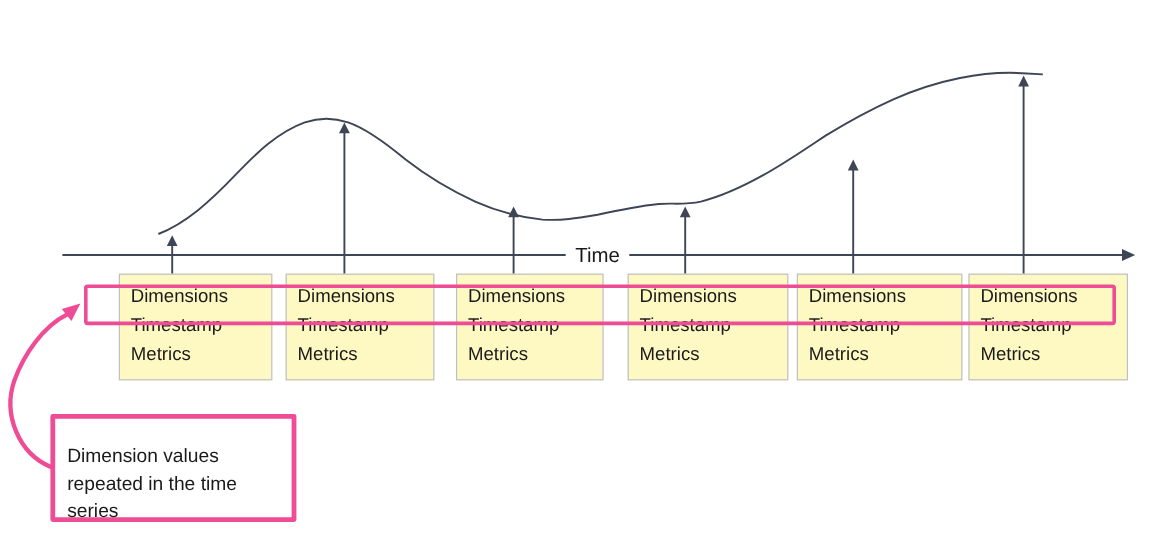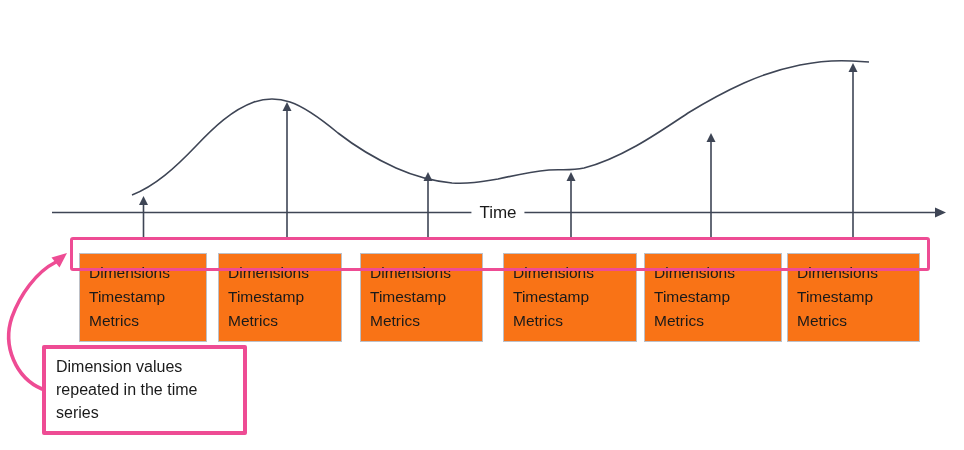--- a/index.html
+++ b/index.html
@@ -32,27 +32,28 @@
     background: #ffffff;
     padding: 0 8px;
     font-size: 17px;
     line-height: 21px;
     color: var(--text-dark, #1A1A1A);
     z-index: 4;
   }
 
   .record-box {
     position: absolute;
-    top: 253px;
+    top: 228px;
     height: 89px;
     box-sizing: border-box;
-    background: #f97316;
+    background: #fef9c3;
     border: 1px solid var(--box-border, #BDC0C7);
     padding: 7px 4px 0 9px;
     z-index: 2;
+    margin-left: 20px;
   }
   .record-line {
     font-size: 15.5px;
     line-height: 24px;
     color: var(--text-dark, #1A1A1A);
     white-space: nowrap;
   }
 
   .pink-band {
     position: absolute;
@@ -71,21 +72,21 @@
   .callout {
     position: absolute;
     left: 42px;
     top: 345px;
     width: 205px;
     height: 90px;
     box-sizing: border-box;
     background: #ffffff;
     border: 4px solid var(--accent-pink, #EE4C94);
     border-radius: 2px;
-    padding: 6px 8px 0 10px;
+    padding: 20px 8px 0 10px;
     z-index: 2;
   }
   .callout-text {
     font-size: 16px;
     line-height: 23px;
     color: var(--text-dark, #1A1A1A);
   }
 </style>
 </head>
 <body>

